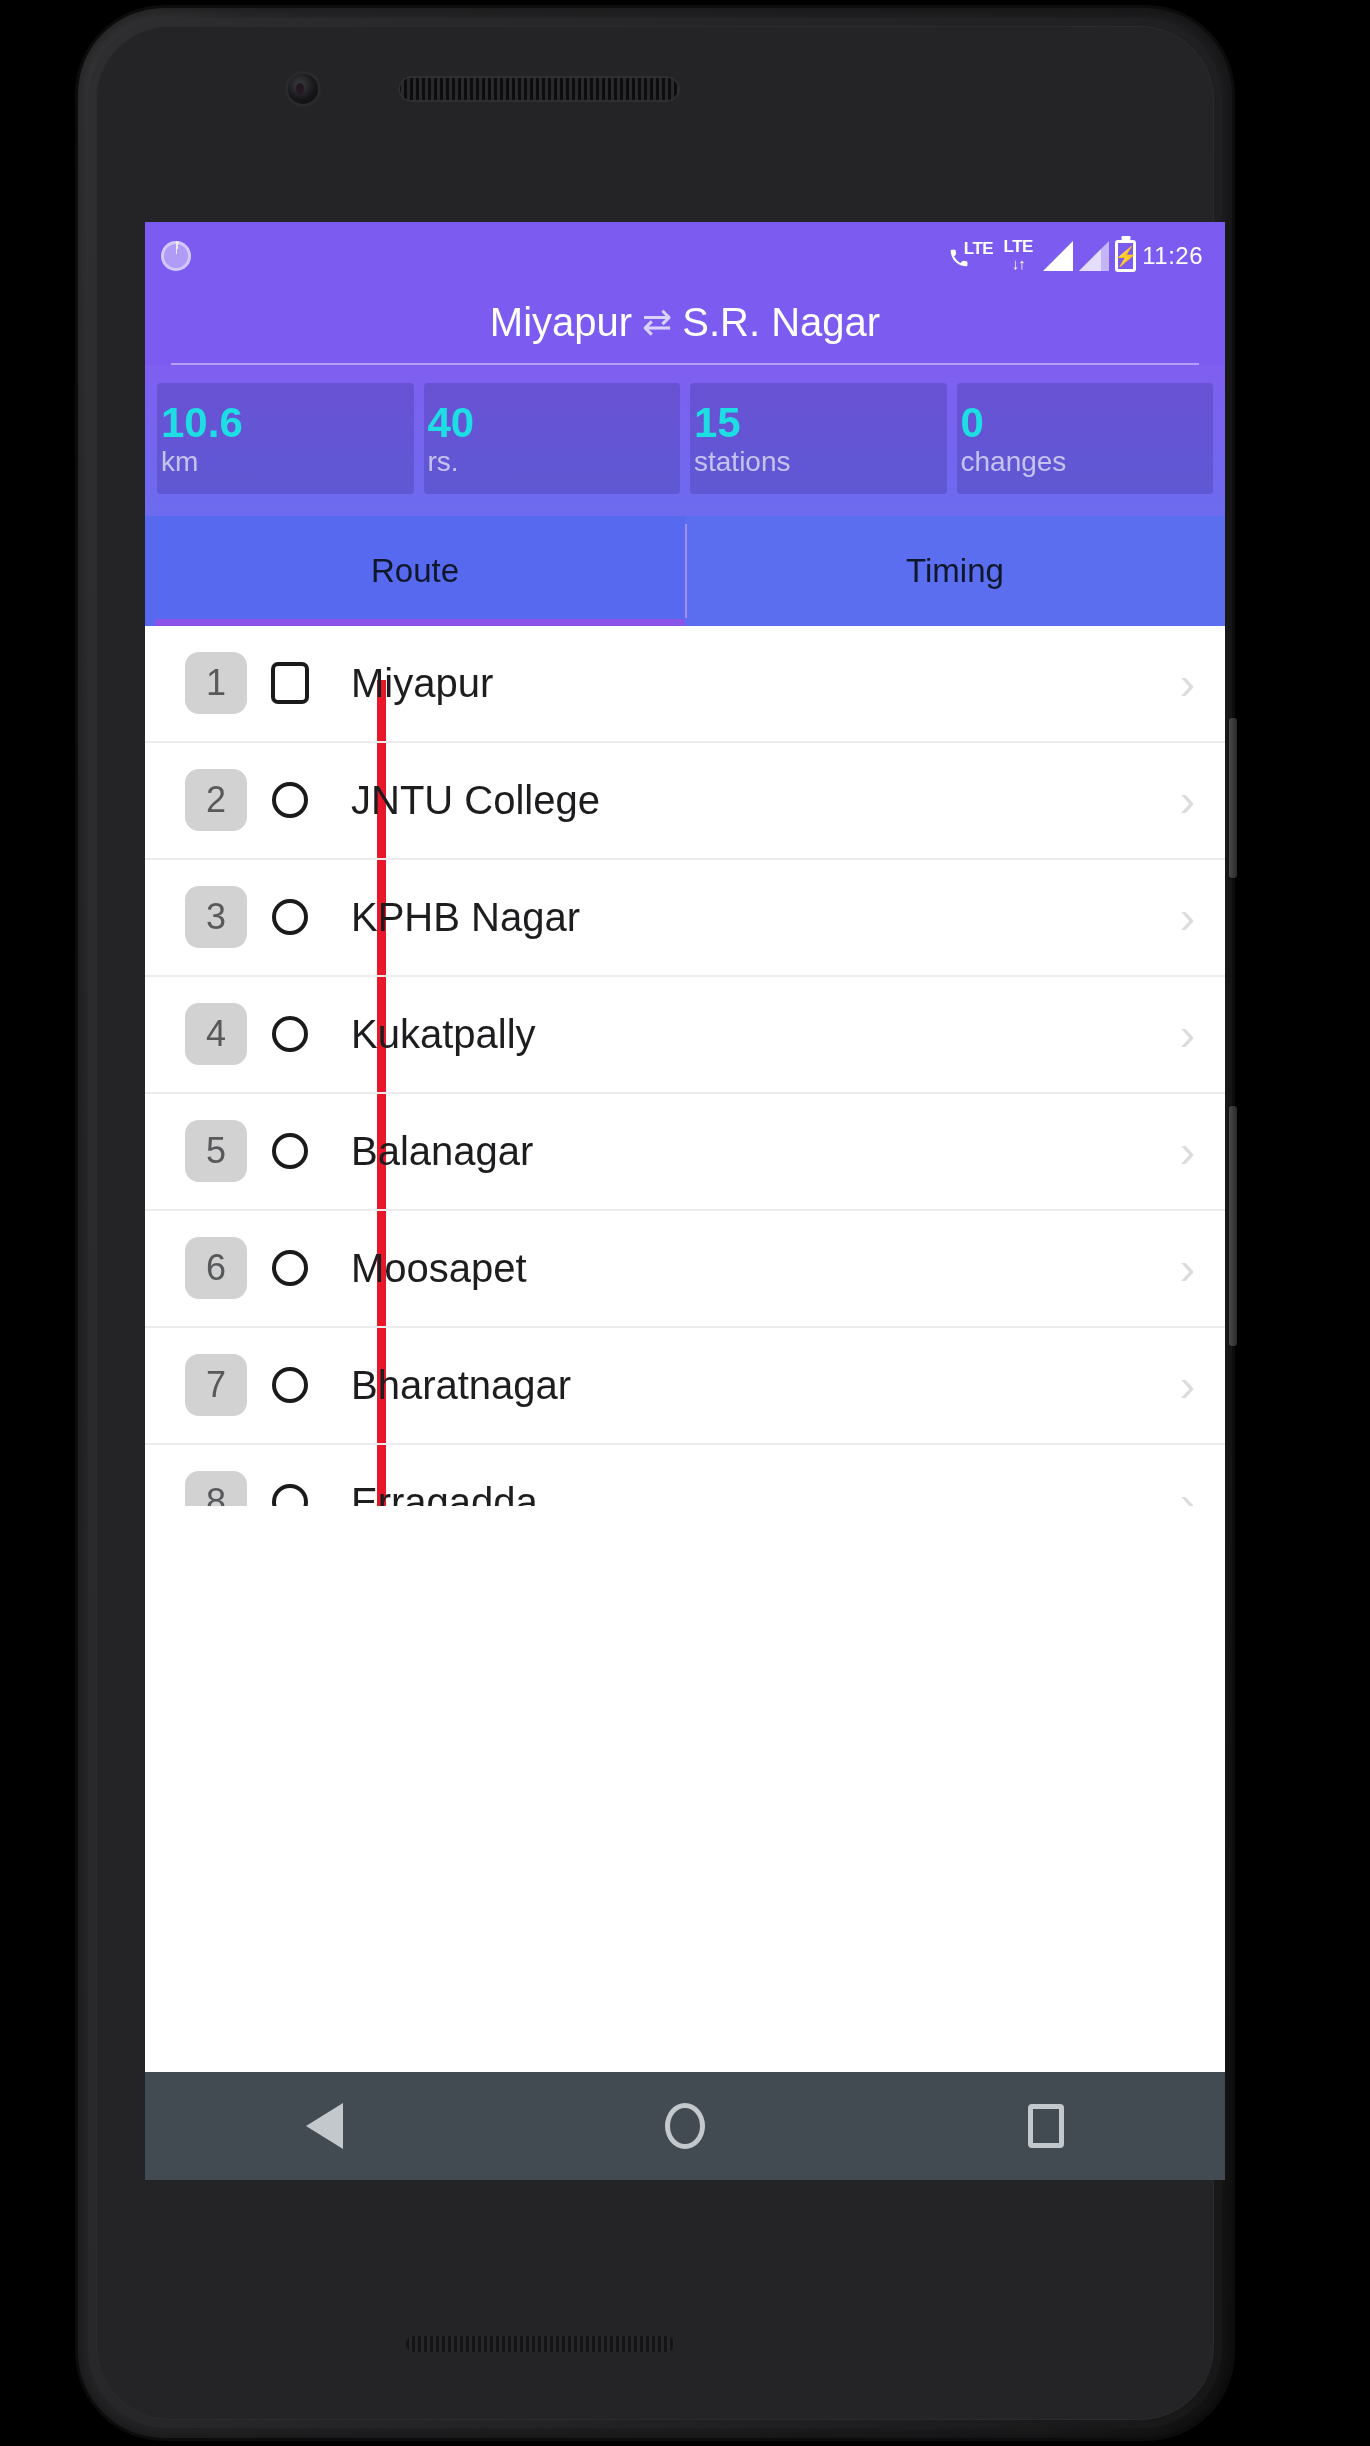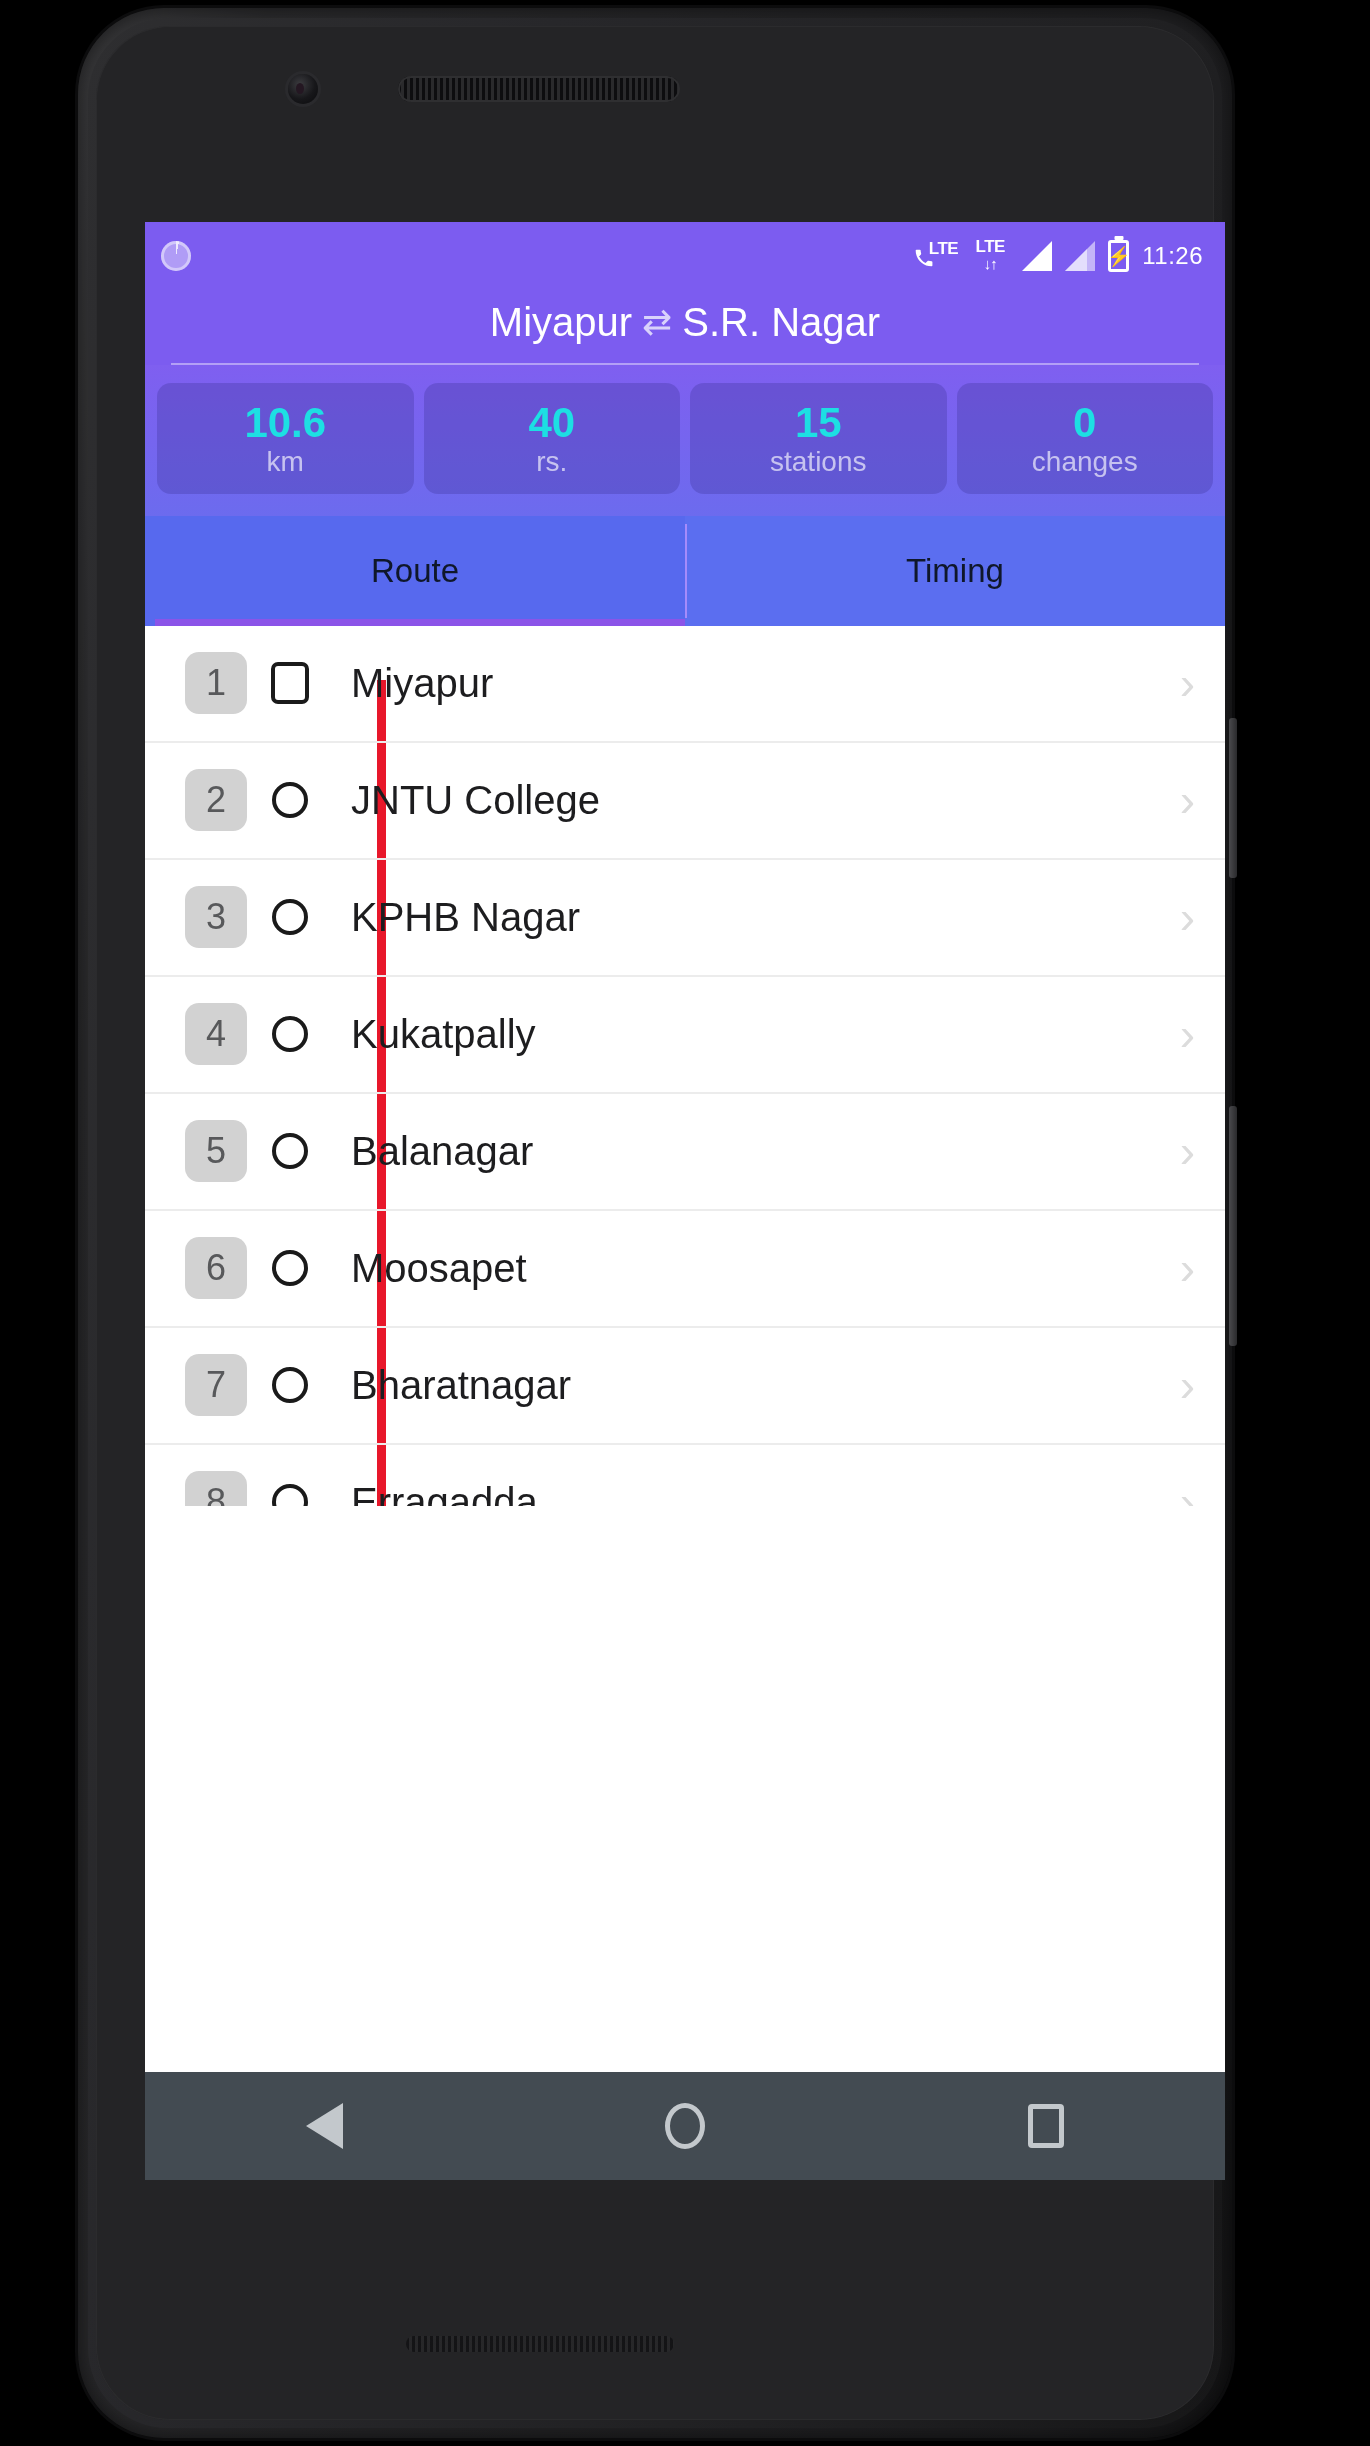--- a/index.html
+++ b/index.html
@@ -116,21 +116,21 @@
     border-radius: 50%;
     background:
       conic-gradient(from 0deg, rgba(255,255,255,.98) 0 12deg, rgba(255,255,255,.45) 12deg 24deg);
     box-shadow: inset 0 0 0 3px rgba(255,255,255,.55);
     opacity: .88;
   }
   .status-right {
     margin-left: auto;
     display: flex;
     align-items: center;
-    gap: 13px;
+    gap: 6px;
     color: #ffffff;
   }
   .icon-volte { position: relative; width: 44px; height: 34px; }
   .icon-volte .handset {
     position: absolute; left: 0; top: 8px;
     width: 20px; height: 22px;
   }
   .icon-volte .lte-txt {
     position: absolute; right: 0; top: 1px;
     font-size: 17px; font-weight: bold; letter-spacing: -.5px;
@@ -208,23 +208,22 @@
   .stats-bar {
     background: linear-gradient(180deg, #7f5ff0 0%, #6c6bee 100%);
     padding: 18px 12px 22px;
     display: flex;
     gap: 10px;
     justify-content: space-between;
   }
   .stat-card {
     flex: 1;
     background: rgba(60,50,150,.30);
-    border-radius: 14px;
+    border-radius: 4px;
     padding: 18px 4px 16px;
-    text-align: center;
   }
   .stat-value {
     color: #1ddfe3;
     font-size: 42px;
     font-weight: bold;
     line-height: 1.05;
   }
   .stat-label {
     color: rgba(255,255,255,.64);
     font-size: 28px;

